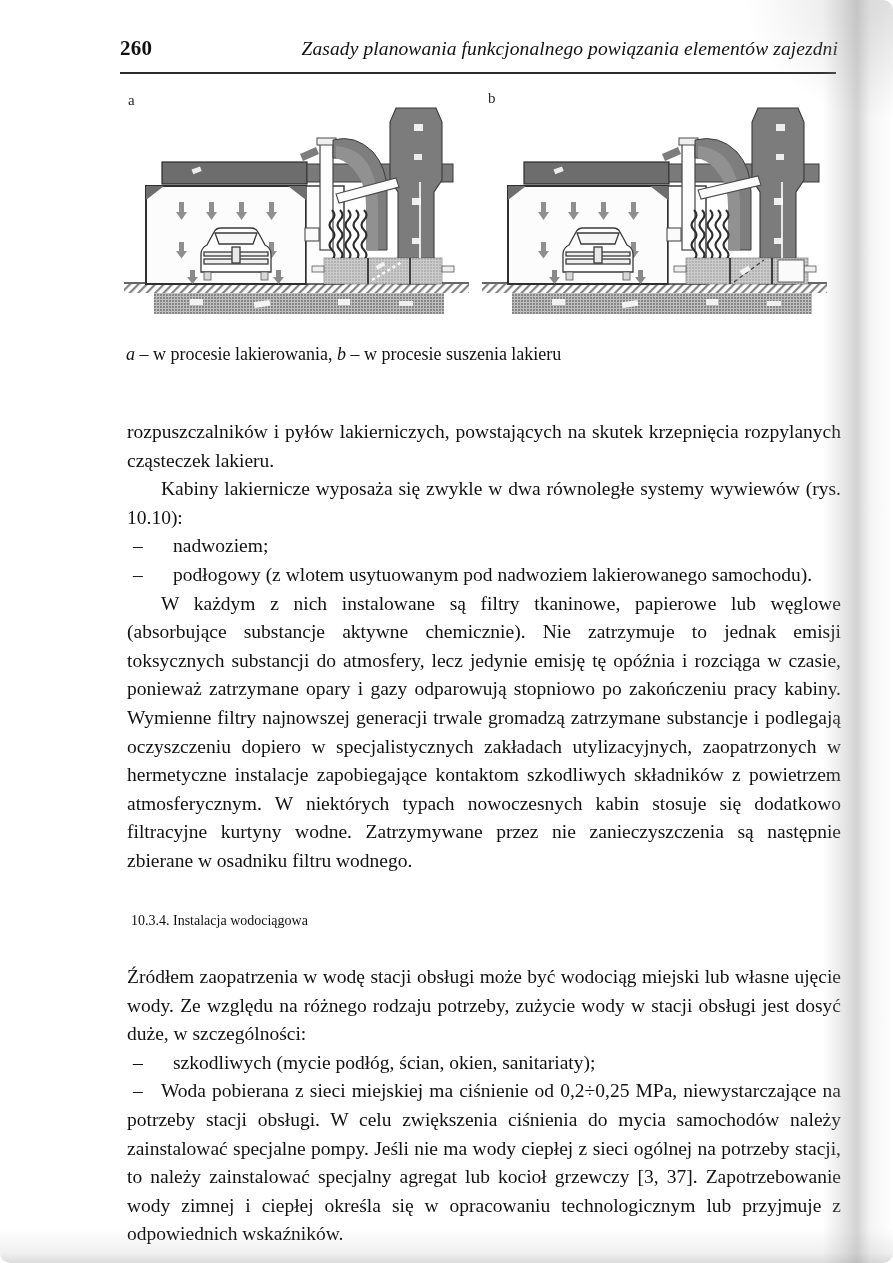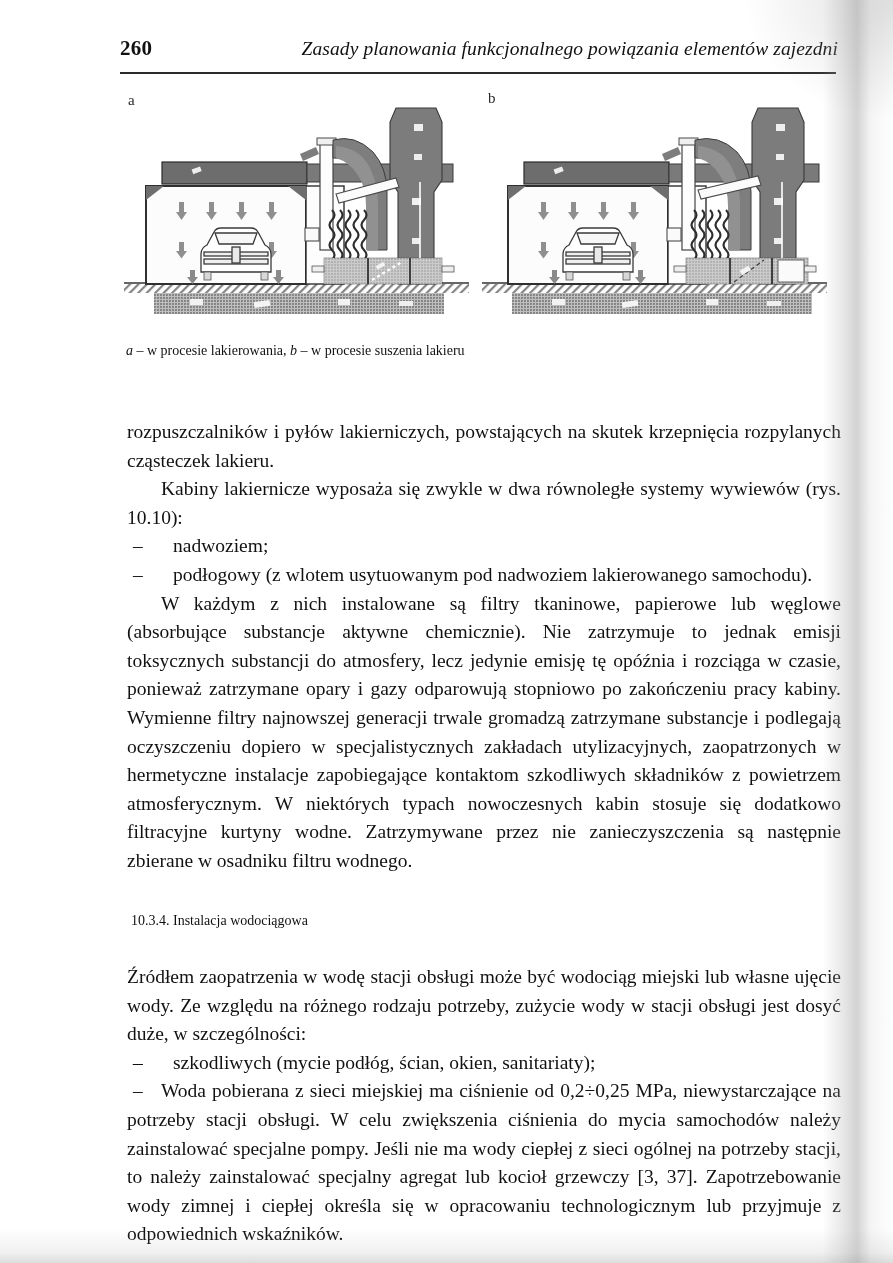--- a/index.html
+++ b/index.html
@@ -10,20 +10,21 @@
   }
 
   .page {
     position: relative;
     width: 893px;
     height: 1263px;
     background: #ffffff;
     overflow: hidden;
     font-family: "Liberation Serif", "DejaVu Serif", serif;
     color: #111111;
+    border-radius: 10px;
   }
 
   
   .scan-shadow-right {
     position: absolute;
     top: 0;
     right: 0;
     width: 86px;
     height: 100%;
     background: linear-gradient(to right,
@@ -129,21 +130,21 @@
     left: 126px;
     top: 340px;
     width: 716px;
   }
   .caption .line1 {
     font-size: 17px;
     line-height: 1.45;
   }
   .caption .line1 b { font-weight: bold; }
   .caption .line2 {
-    font-size: 14px;
+    font-size: 18px;
     line-height: 1.45;
     margin-top: 1px;
   }
   .caption .line2 i { font-style: italic; }
 
   
   .body {
     position: absolute;
     left: 127px;
     top: 418px;

